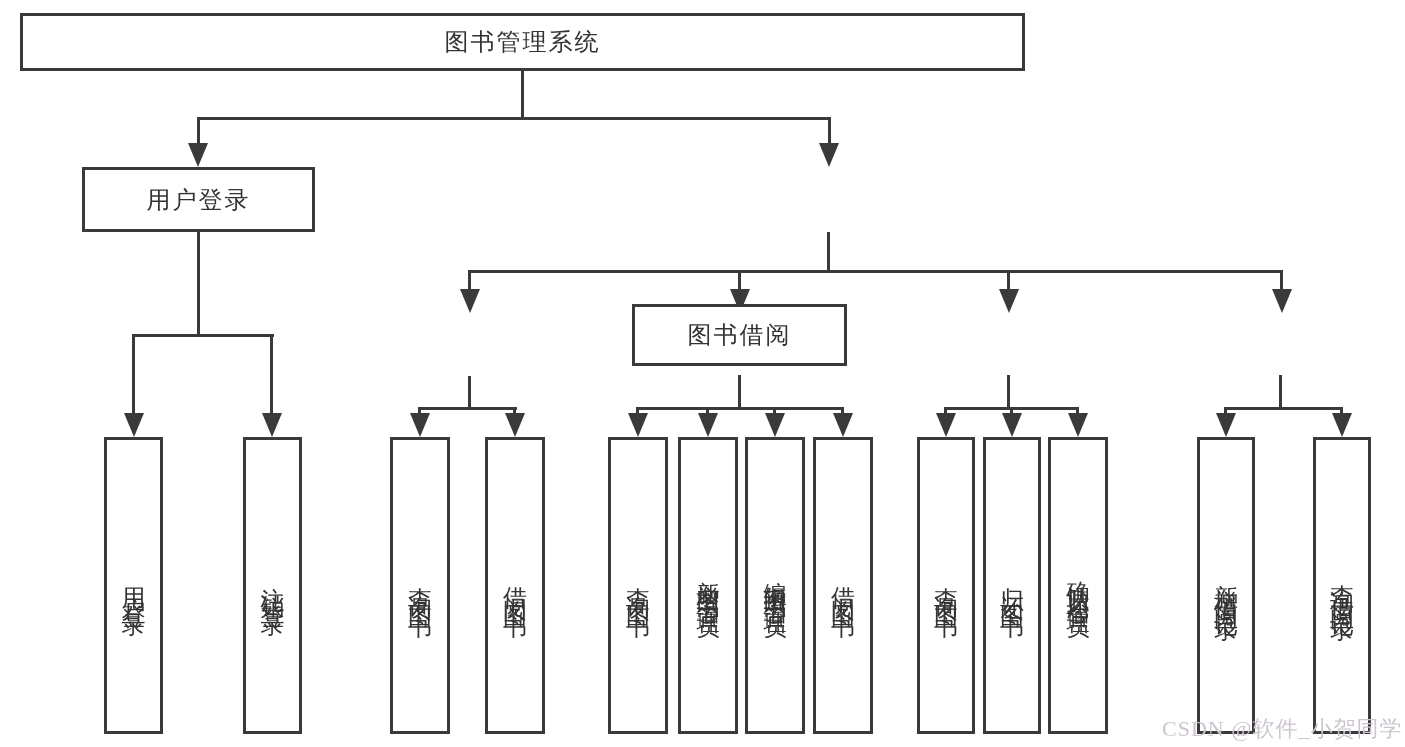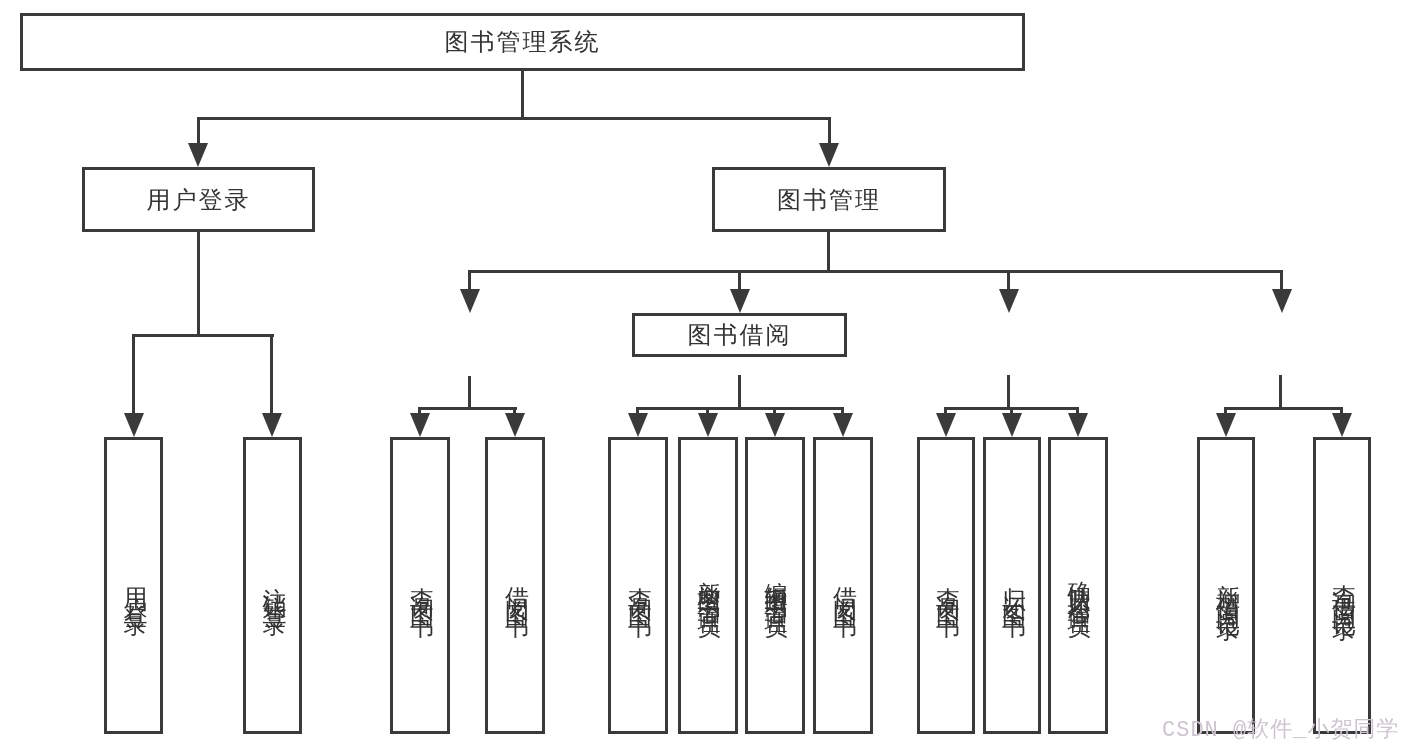--- a/index.html
+++ b/index.html
@@ -1,18 +1,18 @@
 <!DOCTYPE html>
 <html><head>
 <meta charset="utf-8">
 <style>
   html,body{margin:0;padding:0;background:#fff;}
   .canvas{
     position:relative;width:1405px;height:747px;background:#ffffff;
-    font-family:Liberation Mono, monospace;overflow:hidden;
+    font-family:Liberation Serif, serif;overflow:hidden;
   }
   .box{
     position:absolute;box-sizing:border-box;border:3px solid #3a3a3a;background:#ffffff;
     display:flex;align-items:center;justify-content:center;
     color:#333333;font-size:24px;letter-spacing:2px;white-space:nowrap;
   }
   .vbox{
     position:absolute;box-sizing:border-box;border:3px solid #3a3a3a;background:#ffffff;
     display:flex;align-items:center;justify-content:center;
     writing-mode:vertical-rl;text-orientation:mixed;
@@ -42,42 +42,41 @@
 
   <div class="vl" style="left:521px;top:71px;height:49px;"></div>
   <div class="hl" style="left:197px;top:117px;width:634px;"></div>
   <div class="vl" style="left:197px;top:117px;height:28px;"></div>
   <div class="ar" style="left:188px;top:143px;"></div>
   <div class="vl" style="left:828px;top:117px;height:28px;"></div>
   <div class="ar" style="left:819px;top:143px;"></div>
 
   <div class="box" style="left:82px;top:167px;width:233px;height:65px;">用户登录</div>
 
-  <div class="box" style="left:712px;top:167px;width:234px;height:65px;">图书管理</div>
 
   <div class="vl" style="left:197px;top:232px;height:105px;"></div>
   <div class="hl" style="left:132px;top:334px;width:142px;"></div>
   <div class="vl" style="left:132px;top:334px;height:81px;"></div>
   <div class="ar" style="left:124px;top:413px;"></div>
   <div class="vl" style="left:270px;top:334px;height:81px;"></div>
   <div class="ar" style="left:262px;top:413px;"></div>
 
   <div class="vl" style="left:827px;top:232px;height:41px;"></div>
   <div class="hl" style="left:468px;top:270px;width:815px;"></div>
   <div class="vl" style="left:468px;top:270px;height:21px;"></div>
   <div class="ar" style="left:460px;top:289px;"></div>
   <div class="vl" style="left:738px;top:270px;height:21px;"></div>
   <div class="ar" style="left:730px;top:289px;"></div>
   <div class="vl" style="left:1007px;top:270px;height:21px;"></div>
   <div class="ar" style="left:999px;top:289px;"></div>
   <div class="vl" style="left:1280px;top:270px;height:21px;"></div>
   <div class="ar" style="left:1272px;top:289px;"></div>
 
 
-  <div class="box" style="left:632px;top:313px;width:215px;height:44px;">图书借阅</div>
+  <div class="box" style="left:632px;top:304px;width:215px;height:62px;">图书借阅</div>
 
 
 
   <div class="vl" style="left:468px;top:376px;height:33px;"></div>
   <div class="hl" style="left:418px;top:407px;width:99px;"></div>
   <div class="vl" style="left:418px;top:407px;height:8px;"></div>
   <div class="ar" style="left:410px;top:413px;"></div>
   <div class="vl" style="left:513px;top:407px;height:8px;"></div>
   <div class="ar" style="left:505px;top:413px;"></div>
 

